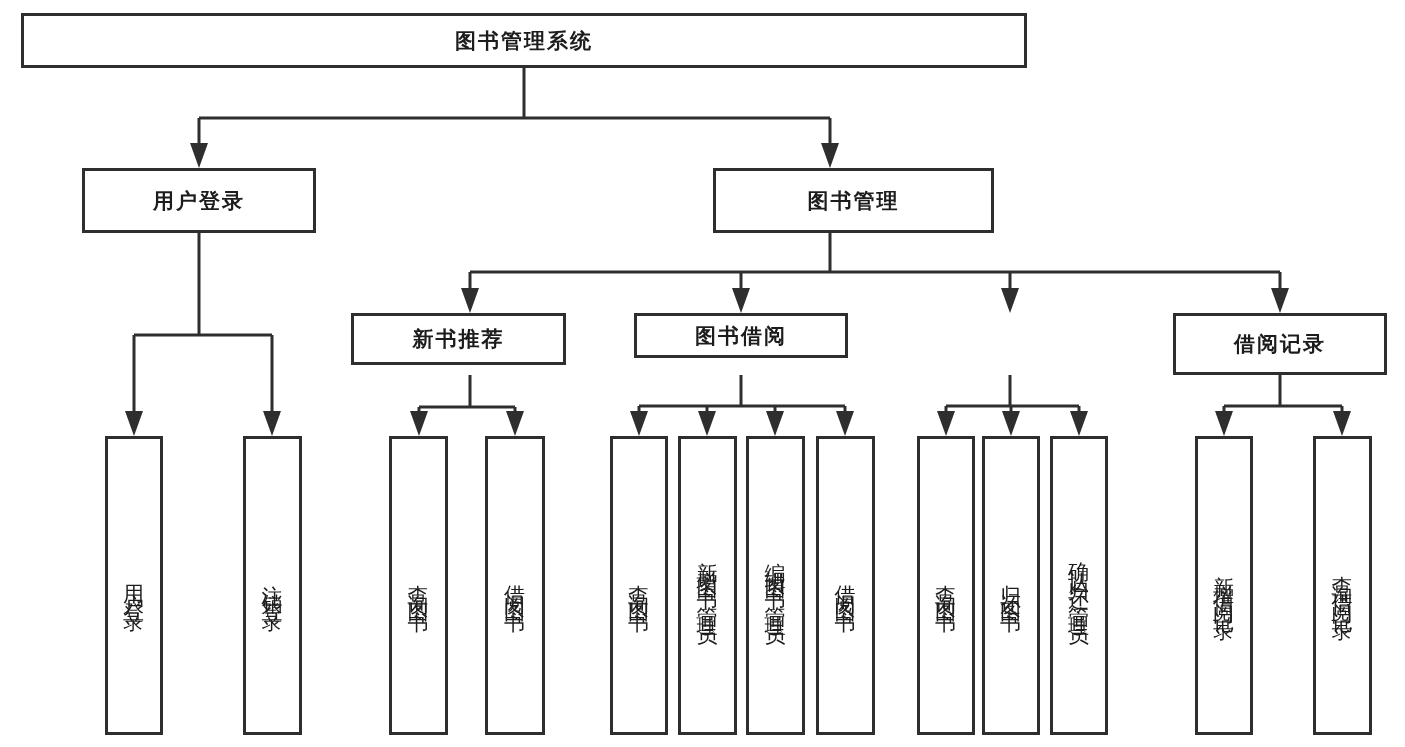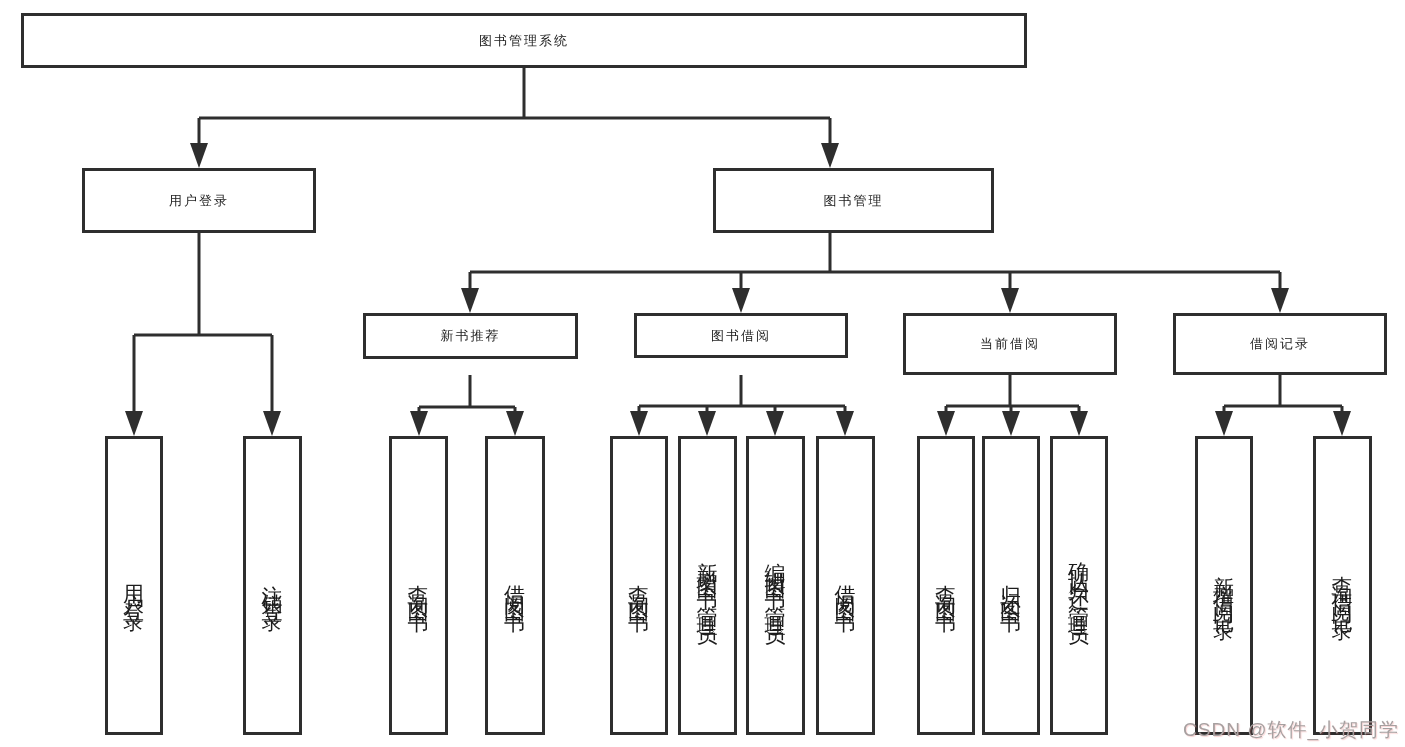--- a/index.html
+++ b/index.html
@@ -38,23 +38,24 @@
   .node{
     position:absolute;
     border:3px solid var(--line);
     background:#fff;
     display:flex;
     align-items:center;
     justify-content:center;
     color:var(--text);
   }
   .node.h .label{
-    font-size:13px;
+    font-size:21px;
     letter-spacing:2px;
     white-space:nowrap;
+    font-weight:bold;
   }
   .node.v .label{
     writing-mode:vertical-rl;
     text-orientation:mixed;
     font-size:21px;
     line-height:1;
     letter-spacing:9px;
     white-space:nowrap;
   }
   .watermark{
@@ -113,28 +114,25 @@
     <span class="label">图书管理系统</span>
   </div>
 
   <div class="node h" style="left:82px;top:168px;width:234px;height:65px;">
     <span class="label">用户登录</span>
   </div>
   <div class="node h" style="left:713px;top:168px;width:281px;height:65px;">
     <span class="label">图书管理</span>
   </div>
 
-  <div class="node h" style="left:363px;top:313px;width:215px;height:46px;">
+  <div class="node h" style="left:351px;top:313px;width:215px;height:52px;">
     <span class="label">新书推荐</span>
   </div>
   <div class="node h" style="left:634px;top:313px;width:214px;height:45px;">
     <span class="label">图书借阅</span>
-  </div>
-  <div class="node h" style="left:903px;top:313px;width:214px;height:62px;">
-    <span class="label">当前借阅</span>
   </div>
   <div class="node h" style="left:1173px;top:313px;width:214px;height:62px;">
     <span class="label">借阅记录</span>
   </div>
 
   <div class="node v" style="left:105px;top:436px;width:58px;height:299px;">
     <span class="label">用户登录</span>
   </div>
   <div class="node v" style="left:243px;top:436px;width:59px;height:299px;">
     <span class="label">注销登录</span>
@@ -170,15 +168,14 @@
     <span class="label">确认归还（管理员）</span>
   </div>
 
   <div class="node v" style="left:1195px;top:436px;width:58px;height:299px;">
     <span class="label">新增借阅记录</span>
   </div>
   <div class="node v" style="left:1313px;top:436px;width:59px;height:299px;">
     <span class="label">查询借阅记录</span>
   </div>
 
-  <div class="watermark">CSDN @软件_小贺同学</div>
 
 </div>
 
 </body></html>

